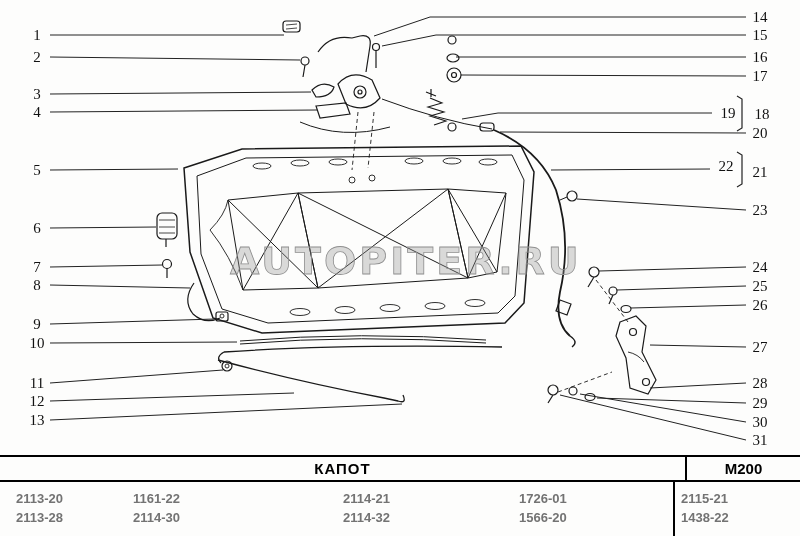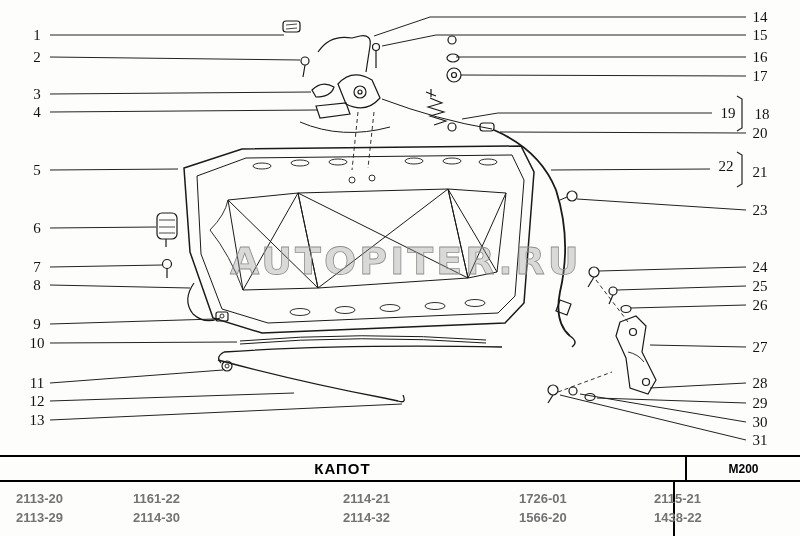--- a/index.html
+++ b/index.html
@@ -22,21 +22,21 @@
     box-sizing:border-box;height:27px;display:flex;
     border-top:2px solid #000;border-bottom:2px solid #000;
   }
   .title-cell{
     box-sizing:border-box;width:687px;border-right:2px solid #000;
     display:flex;align-items:center;justify-content:center;
     font-weight:bold;font-size:15px;letter-spacing:1px;color:#000;
   }
   .code-cell{
     flex:1;display:flex;align-items:center;justify-content:center;
-    font-weight:bold;font-size:12px;color:#000;
+    font-weight:bold;font-size:15px;color:#000;
   }
   .models{position:relative;height:54px;}
   .model-col{
     position:absolute;top:9px;display:flex;flex-direction:column;gap:4px;
     font-weight:bold;font-size:13px;color:#737373;
   }
   .models-divider{
     position:absolute;left:673px;top:0;width:2px;height:54px;background:#000;
   }
 </style>
@@ -241,34 +241,34 @@
       <div class="title-cell">
         <span>КАПОТ</span>
       </div>
       <div class="code-cell">
         <span>М200</span>
       </div>
     </div>
     <div class="models">
       <div class="model-col" style="left:16px">
         <span>2113-20</span>
-        <span>2113-29</span>
+        <span>2113-28</span>
       </div>
       <div class="model-col" style="left:133px">
         <span>1161-22</span>
         <span>2114-30</span>
       </div>
       <div class="model-col" style="left:343px">
         <span>2114-21</span>
         <span>2114-32</span>
       </div>
       <div class="model-col" style="left:519px">
         <span>1726-01</span>
         <span>1566-20</span>
       </div>
       <div class="models-divider"></div>
-      <div class="model-col" style="left:654px">
+      <div class="model-col" style="left:681px">
         <span>2115-21</span>
         <span>1438-22</span>
       </div>
     </div>
   </div>
 </div>
 
 </body></html>

